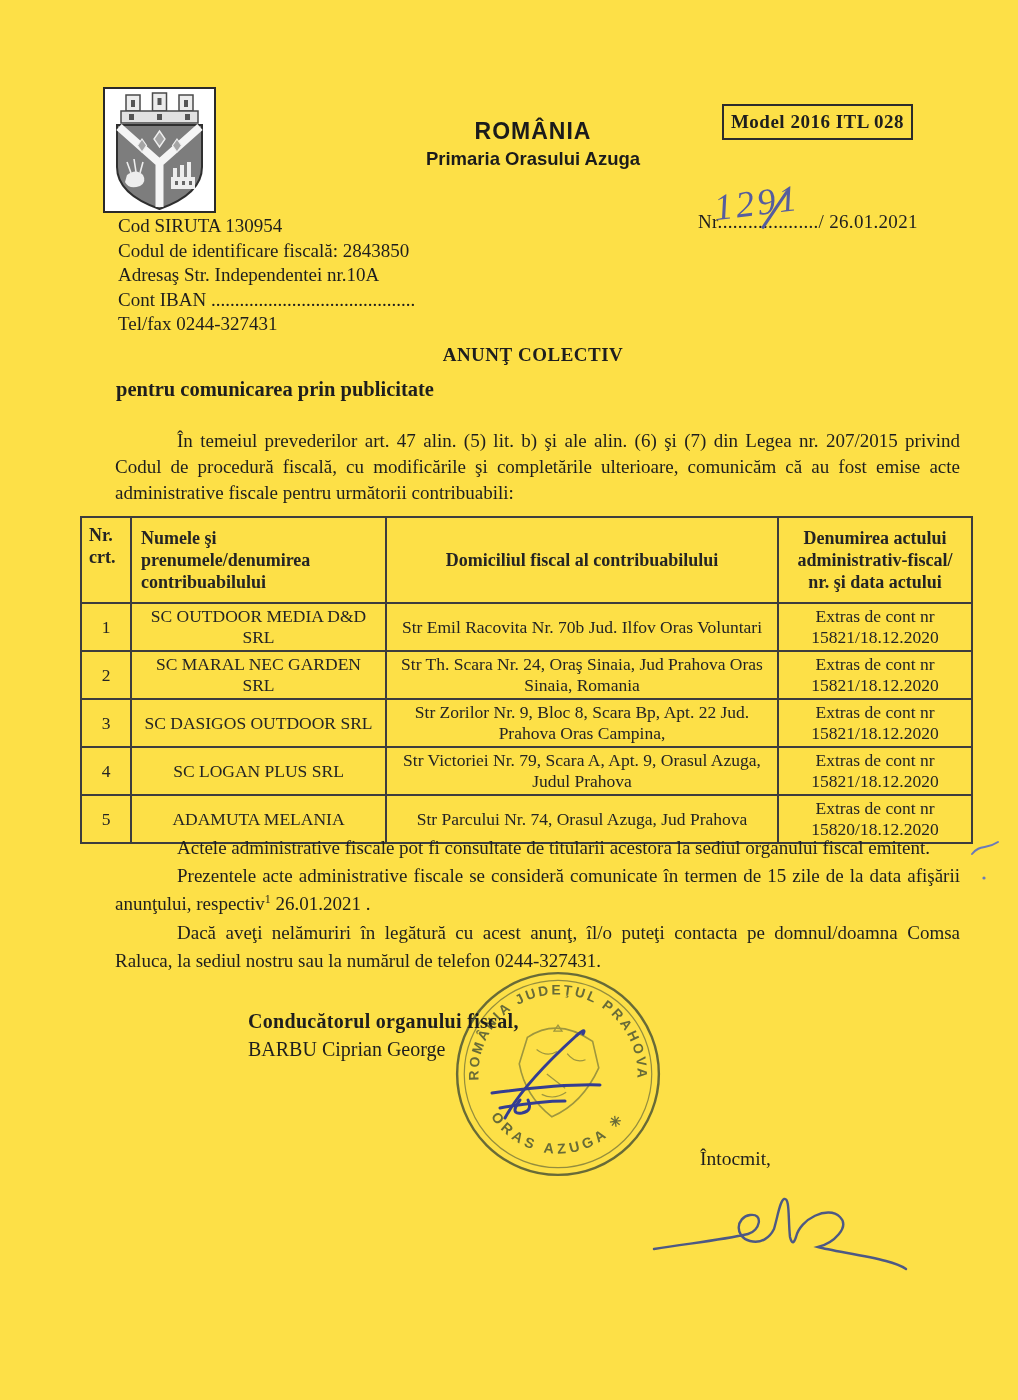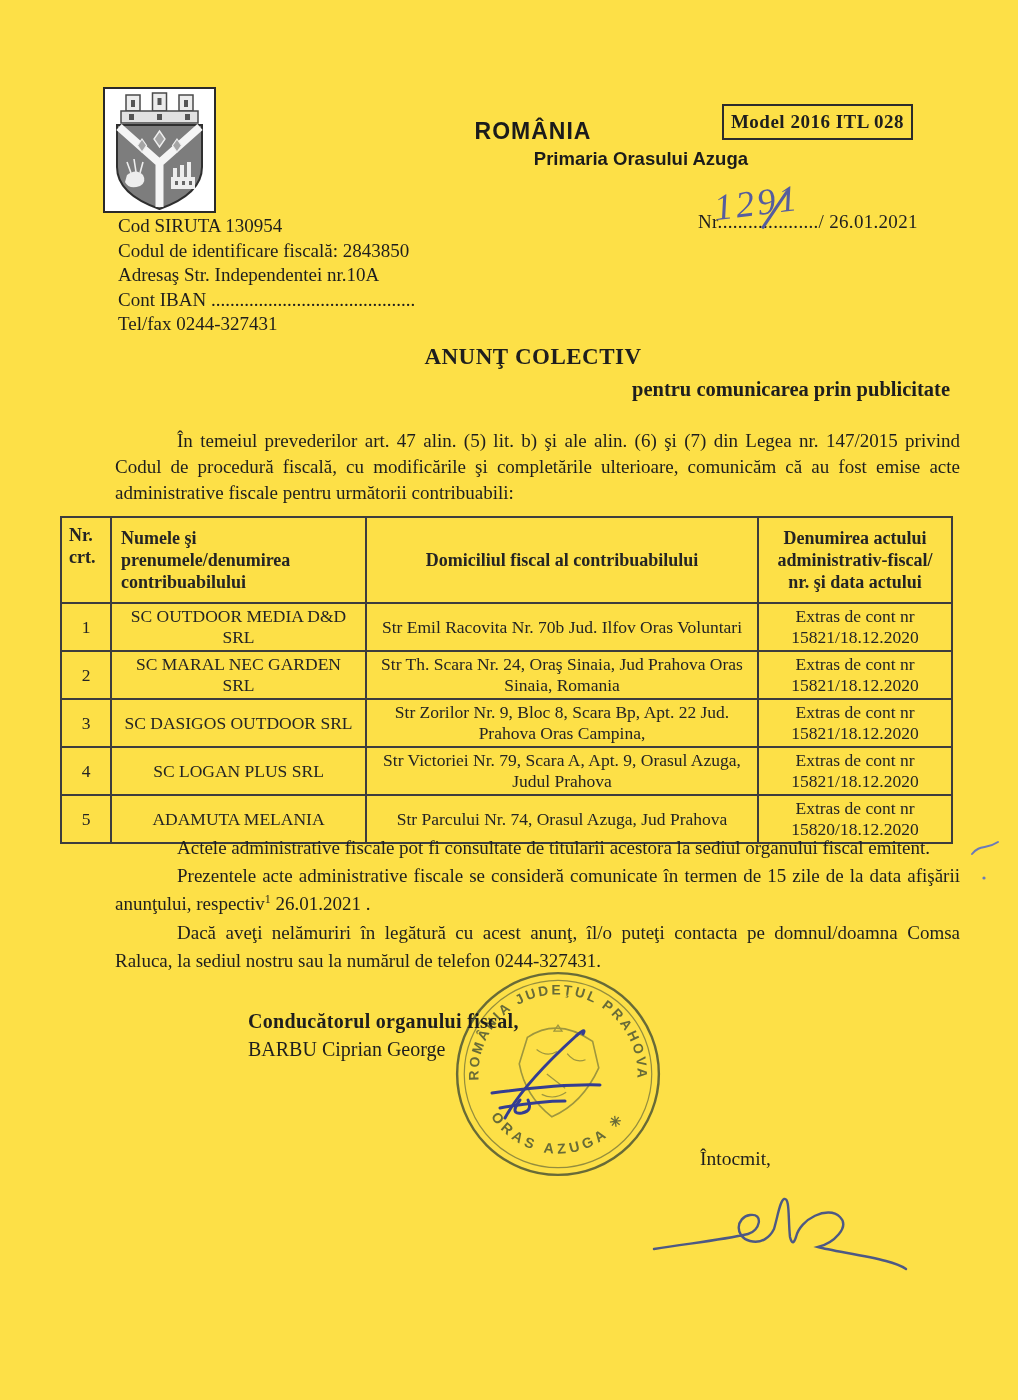--- a/index.html
+++ b/index.html
@@ -10,45 +10,45 @@
   }
   .abs{position:absolute;}
 
   
   .coat{left:103px;top:87px;width:113px;height:126px;border:2px solid #2a2a2a;background:#fff;box-sizing:border-box;}
   .coat svg{width:100%;height:100%;display:block;}
 
   
   .country-block{left:318px;top:118px;width:430px;text-align:center;}
   .country{font-family:"Liberation Sans",sans-serif;font-weight:bold;font-size:23px;letter-spacing:1px;color:#1b1b1b;}
-  .institution{font-family:"Liberation Sans",sans-serif;font-weight:bold;font-size:18.5px;margin-top:3px;color:#1b1b1b;text-align:right;}
+  .institution{font-family:"Liberation Sans",sans-serif;font-weight:bold;font-size:18.5px;margin-top:3px;color:#1b1b1b;}
 
   
   .model-box{left:722px;top:104px;width:191px;height:36px;border:2px solid #2c2c2c;box-sizing:border-box;
     text-align:center;font-weight:bold;font-size:19px;line-height:31px;letter-spacing:.5px;}
 
   
   .nr-line{left:698px;top:211px;font-size:19px;letter-spacing:.3px;}
   .handwritten{left:714px;top:181px;font-size:37px;font-style:italic;color:#565d9e;
     transform:rotate(-7deg);letter-spacing:3px;}
   .hw-slash{left:752px;top:208px;width:46px;height:3px;background:#565d9e;transform:rotate(-56deg);border-radius:2px;}
 
   
   .info-block{left:118px;top:214px;font-size:19px;line-height:24.6px;}
 
   
-  .doc-title{left:116px;top:344px;width:834px;text-align:center;font-size:23px;font-weight:bold;letter-spacing:.5px;}
-  .doc-subtitle{left:116px;top:378px;width:834px;text-align:right;font-size:20.5px;font-weight:bold;}
+  .doc-title{left:116px;top:344px;width:834px;text-align:center;font-size:19px;font-weight:bold;letter-spacing:.5px;}
+  .doc-subtitle{left:116px;top:378px;width:834px;text-align:left;font-size:20.5px;font-weight:bold;}
 
   
   .intro{left:115px;top:428px;width:845px;font-size:19px;line-height:25.9px;text-align:justify;text-indent:62px;}
 
   
   .tbl{left:60px;top:516px;}
-  table{border-collapse:collapse;table-layout:fixed;width:891px;font-size:17.5px;line-height:21px;color:#242424;}
+  table{border-collapse:collapse;table-layout:fixed;width:891px;font-size:17.5px;line-height:21px;color:#242424;margin-left:20px;}
   th,td{border:2px solid #3d3d3d;padding:2px 6px;overflow:hidden;}
   th{font-size:18px;line-height:22px;font-weight:bold;}
   .pl{white-space:pre-line;}
   .th-nr{text-align:left;vertical-align:top;padding-top:6px;padding-left:7px;}
   .th-name{text-align:left;vertical-align:middle;padding-left:9px;}
   .th-addr{text-align:center;vertical-align:middle;}
   .th-act{text-align:center;vertical-align:middle;}
   td{text-align:center;vertical-align:middle;}
   tr.hrow{height:86px;}
   tr.drow{height:42px;}
@@ -131,21 +131,21 @@
     <div>Cod SIRUTA 130954</div>
     <div>Codul de identificare fiscală: 2843850</div>
     <div>Adresaş Str. Independentei nr.10A</div>
     <div>Cont IBAN ...........................................</div>
     <div>Tel/fax 0244-327431</div>
   </div>
 
   <div class="abs doc-title">ANUNŢ COLECTIV</div>
   <div class="abs doc-subtitle">pentru comunicarea prin publicitate</div>
 
-  <div class="abs intro">În temeiul prevederilor art. 47 alin. (5) lit. b) şi ale alin. (6) şi (7) din Legea nr. 147/2015 privind Codul de procedură fiscală, cu modificările şi completările ulterioare, comunicăm că au fost emise acte administrative fiscale pentru următorii contribuabili:</div>
+  <div class="abs intro">În temeiul prevederilor art. 47 alin. (5) lit. b) şi ale alin. (6) şi (7) din Legea nr. 207/2015 privind Codul de procedură fiscală, cu modificările şi completările ulterioare, comunicăm că au fost emise acte administrative fiscale pentru următorii contribuabili:</div>
 
   <div class="abs tbl">
     <table>
       <colgroup>
           <col style="width:50px">
           <col style="width:255px">
           <col style="width:392px">
           <col style="width:194px">
         </colgroup>
       <tbody>

